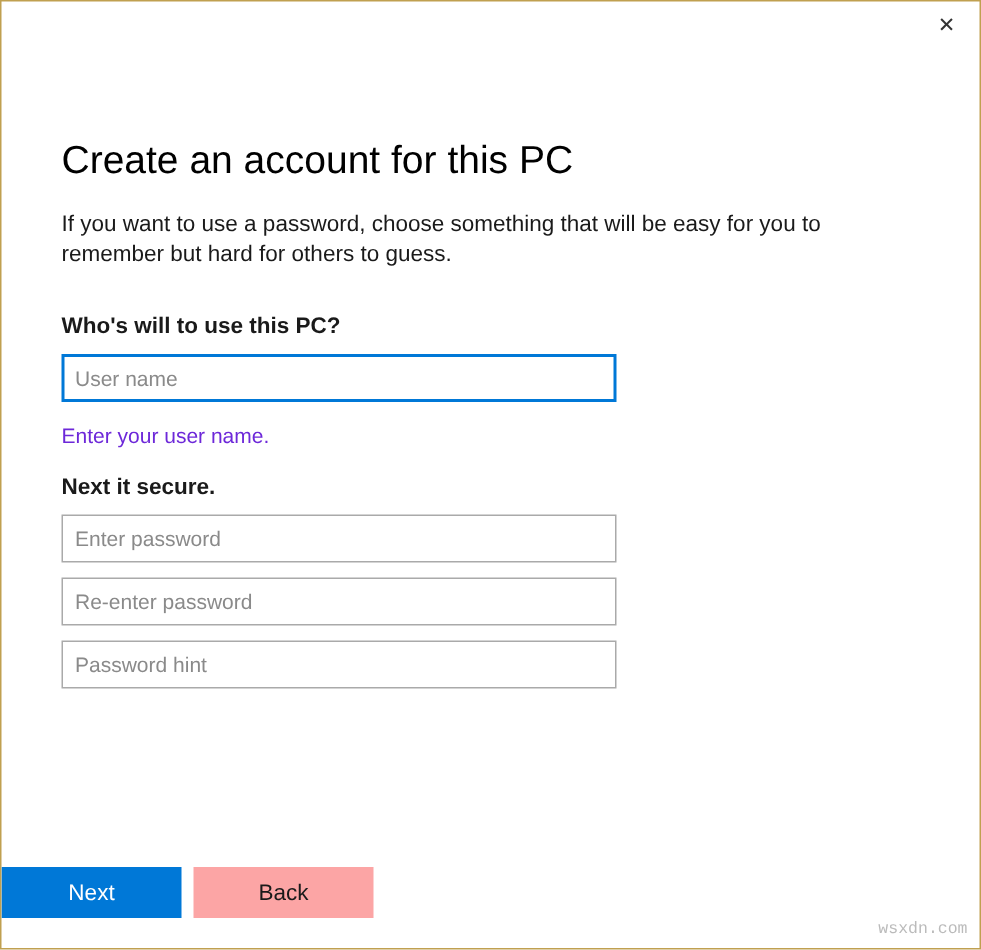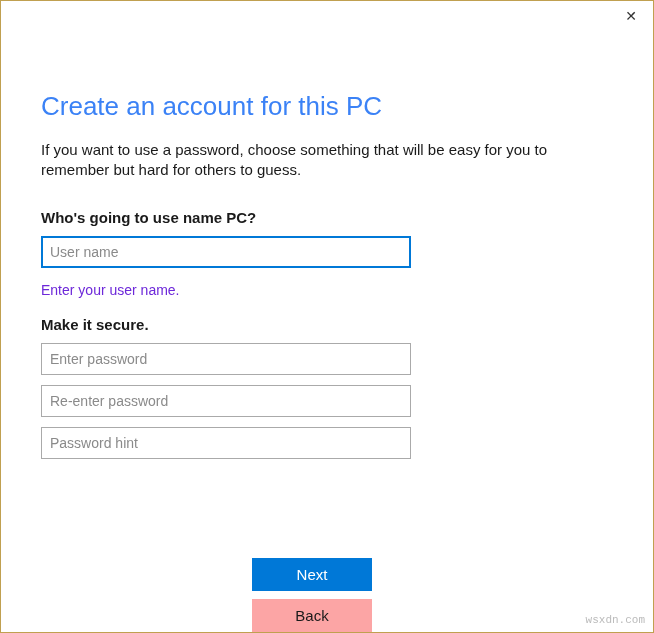--- a/index.html
+++ b/index.html
@@ -34,21 +34,21 @@
       font-size: 14px;
       cursor: pointer;
     }
     .content {
       flex: 1;
       padding: 24px 40px 0 40px;
     }
     .heading {
       font-size: 26px;
       font-weight: 400;
-      color: #3b82f6;
+      color: #000000;
       margin-top: 36px;
       margin-bottom: 18px;
     }
     .description {
       font-size: 15px;
       color: #1a1a1a;
       line-height: 1.35;
       margin-bottom: 28px;
     }
     .section-label {
@@ -77,25 +77,24 @@
     }
     .error-text {
       font-size: 14px;
       color: #6d28d9;
       margin-top: 4px;
       margin-bottom: 18px;
     }
     .footer {
       height: 74px;
       display: flex;
-      justify-content: space-between;
+      justify-content: flex-start;
       align-items: center;
       gap: 8px;
       padding-right: 30px;
-      flex-direction: column;
     }
     .btn {
       width: 120px;
       height: 34px;
       border: none;
       font-size: 15px;
       cursor: pointer;
     }
     .btn-primary {
       background: #0078d7;
@@ -118,25 +117,25 @@
 <body>
 
 <div class="titlebar">
   <div class="close-icon">✕</div>
 </div>
 
 <div class="content">
   <h1 class="heading">Create an account for this PC</h1>
   <p class="description">If you want to use a password, choose something that will be easy for you to remember but hard for others to guess.</p>
 
-  <div class="section-label">Who's going to use name PC?</div>
+  <div class="section-label">Who's will to use this PC?</div>
   <input type="text" class="field focused" placeholder="User name" style="">
   <div class="error-text">Enter your user name.</div>
 
-  <div class="section-label">Make it secure.</div>
+  <div class="section-label">Next it secure.</div>
   <input type="password" class="field" placeholder="Enter password" style="">
   <input type="password" class="field" placeholder="Re-enter password" style="">
   <input type="text" class="field" placeholder="Password hint" style="">
 </div>
 
 <div class="footer">
   <button class="btn btn-primary">Next</button>
   <button class="btn btn-secondary">Back</button>
 </div>
 

